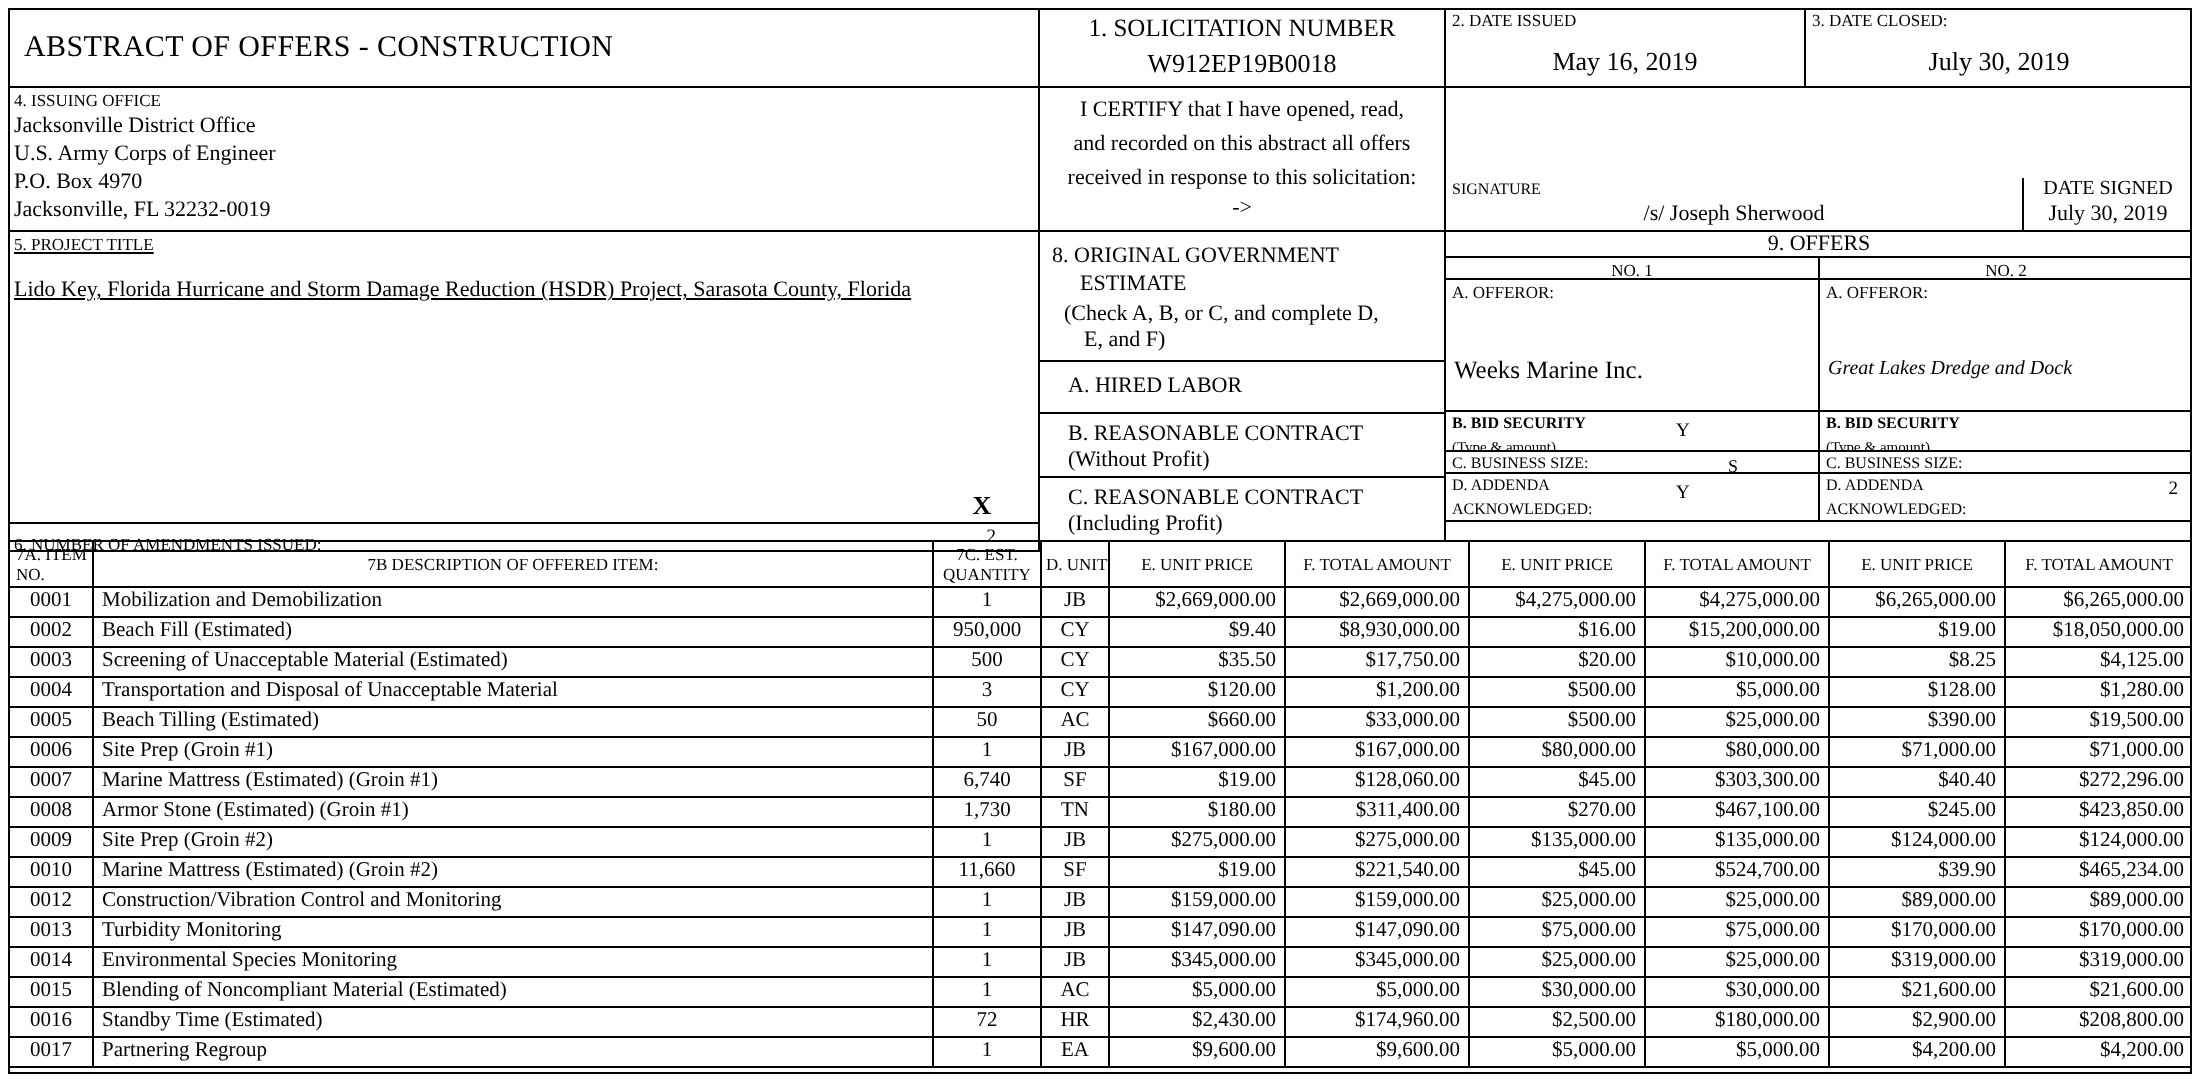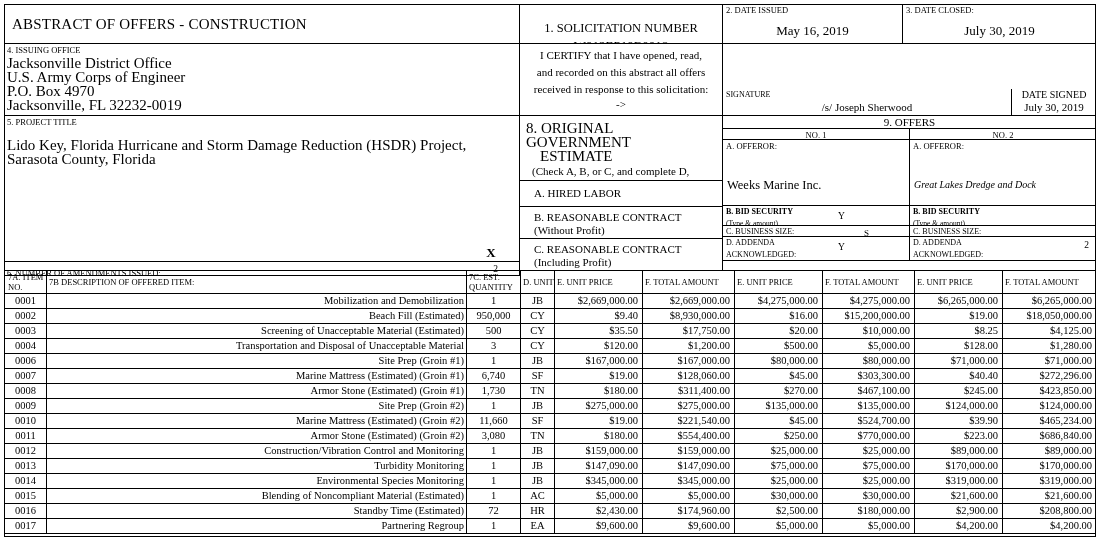--- a/index.html
+++ b/index.html
@@ -34,21 +34,21 @@
   }
   .br { border-right: 1px solid #000; }
   .bt { border-top: 1px solid #000; }
   .bb { border-bottom: 1px solid #000; }
   .lbl {
     font-size: 8.5px;
     line-height: 10px;
     padding: 1px 3px;
   }
   .val {
-    font-size: 15px;
+    font-size: 11px;
     line-height: 14px;
     padding: 0 3px;
   }
   .val-sm {
     font-size: 11px;
     line-height: 13px;
     padding: 0 3px;
   }
   .ctr { text-align: center; }
   .rgt { text-align: right; }
@@ -73,25 +73,25 @@
     line-height: 12px;
     padding: 0 2px;
     height: 14px;
     vertical-align: middle;
     font-weight: normal;
     overflow: hidden;
     white-space: nowrap;
   }
   table.items td.c { text-align: center; }
   table.items td.r { text-align: right; padding-right: 4px; }
-  table.items td.l { text-align: right; padding-left: 4px; }
+  table.items td.l { text-align: left; padding-left: 4px; }
   table.items th {
     font-size: 8.5px;
     line-height: 10px;
-    text-align: left;
+    text-align: center;
     vertical-align: middle;
     height: 22px;
   }
   table.items th.hdrleft {
     text-align: left;
     padding-left: 3px;
   }
   .hdr-desc {
     font-size: 9.5px;
     font-weight: bold;
@@ -109,32 +109,32 @@
   </div>
 
   <div class="cell bb br" style="left:4px; top:44px; width:516px; height:72px;">
     <div class="lbl">4. ISSUING OFFICE</div>
     <div class="val">Jacksonville District Office</div>
     <div class="val">U.S. Army Corps of Engineer</div>
     <div class="val">P.O. Box 4970</div>
     <div class="val">Jacksonville, FL 32232-0019</div>
   </div>
 
-  <div class="cell bb br" style="left:4px; top:116px; width:516px; height:146px;">
+  <div class="cell bb br" style="left:4px; top:116px; width:516px; height:146px;text-decoration:underline;">
     <div class="lbl">5. PROJECT TITLE</div>
     <div class="val" style="padding-top:10px;">Lido Key, Florida Hurricane and Storm Damage Reduction (HSDR) Project, Sarasota County, Florida</div>
   </div>
 
   <div class="cell bb br" style="left:4px; top:262px; width:516px; height:14px;">
     <div class="lbl" style="display:inline-block;">6. NUMBER OF AMENDMENTS ISSUED:</div>
     <div class="lbl" style="position:absolute; right:18px; top:1px; font-size:9.5px;">2</div>
   </div>
 
   <div class="cell bb br" style="left:520px; top:4px; width:203px; height:40px;">
-    <div class="val ctr" style="padding-top:17px; font-size:12.5px;">1. SOLICITATION NUMBER</div>
+    <div class="val ctr" style="padding-top:3px; font-size:12.5px;">1. SOLICITATION NUMBER</div>
     <div class="val ctr" style="padding-top:4px; font-size:13px;">W912EP19B0018</div>
   </div>
 
   <div class="cell bb br" style="left:520px; top:44px; width:203px; height:72px;">
     <div class="val-sm ctr" style="padding-top:5px;">I CERTIFY that I have opened, read,</div>
     <div class="val-sm ctr" style="padding-top:4px;">and recorded on this abstract all offers</div>
     <div class="val-sm ctr" style="padding-top:4px;">received in response to this solicitation:</div>
     <div class="val-sm ctr" style="padding-top:2px;">-&gt;</div>
   </div>
 
@@ -312,20 +312,32 @@
             <td class="c">3</td>
             <td class="c">CY</td>
             <td class="r">$120.00</td>
             <td class="r">$1,200.00</td>
             <td class="r">$500.00</td>
             <td class="r">$5,000.00</td>
             <td class="r">$128.00</td>
             <td class="r">$1,280.00</td>
           </tr>
           <tr>
+            <td class="c">0005</td>
+            <td class="l">Beach Tilling (Estimated)</td>
+            <td class="c">50</td>
+            <td class="c">AC</td>
+            <td class="r">$660.00</td>
+            <td class="r">$33,000.00</td>
+            <td class="r">$500.00</td>
+            <td class="r">$25,000.00</td>
+            <td class="r">$390.00</td>
+            <td class="r">$19,500.00</td>
+          </tr>
+          <tr>
             <td class="c">0006</td>
             <td class="l">Site Prep (Groin #1)</td>
             <td class="c">1</td>
             <td class="c">JB</td>
             <td class="r">$167,000.00</td>
             <td class="r">$167,000.00</td>
             <td class="r">$80,000.00</td>
             <td class="r">$80,000.00</td>
             <td class="r">$71,000.00</td>
             <td class="r">$71,000.00</td>
@@ -372,32 +384,20 @@
             <td class="c">11,660</td>
             <td class="c">SF</td>
             <td class="r">$19.00</td>
             <td class="r">$221,540.00</td>
             <td class="r">$45.00</td>
             <td class="r">$524,700.00</td>
             <td class="r">$39.90</td>
             <td class="r">$465,234.00</td>
           </tr>
           <tr>
-            <td class="c">0011</td>
-            <td class="l">Armor Stone (Estimated) (Groin #2)</td>
-            <td class="c">3,080</td>
-            <td class="c">TN</td>
-            <td class="r">$180.00</td>
-            <td class="r">$554,400.00</td>
-            <td class="r">$250.00</td>
-            <td class="r">$770,000.00</td>
-            <td class="r">$223.00</td>
-            <td class="r">$686,840.00</td>
-          </tr>
-          <tr>
             <td class="c">0012</td>
             <td class="l">Construction/Vibration Control and Monitoring</td>
             <td class="c">1</td>
             <td class="c">JB</td>
             <td class="r">$159,000.00</td>
             <td class="r">$159,000.00</td>
             <td class="r">$25,000.00</td>
             <td class="r">$25,000.00</td>
             <td class="r">$89,000.00</td>
             <td class="r">$89,000.00</td>

